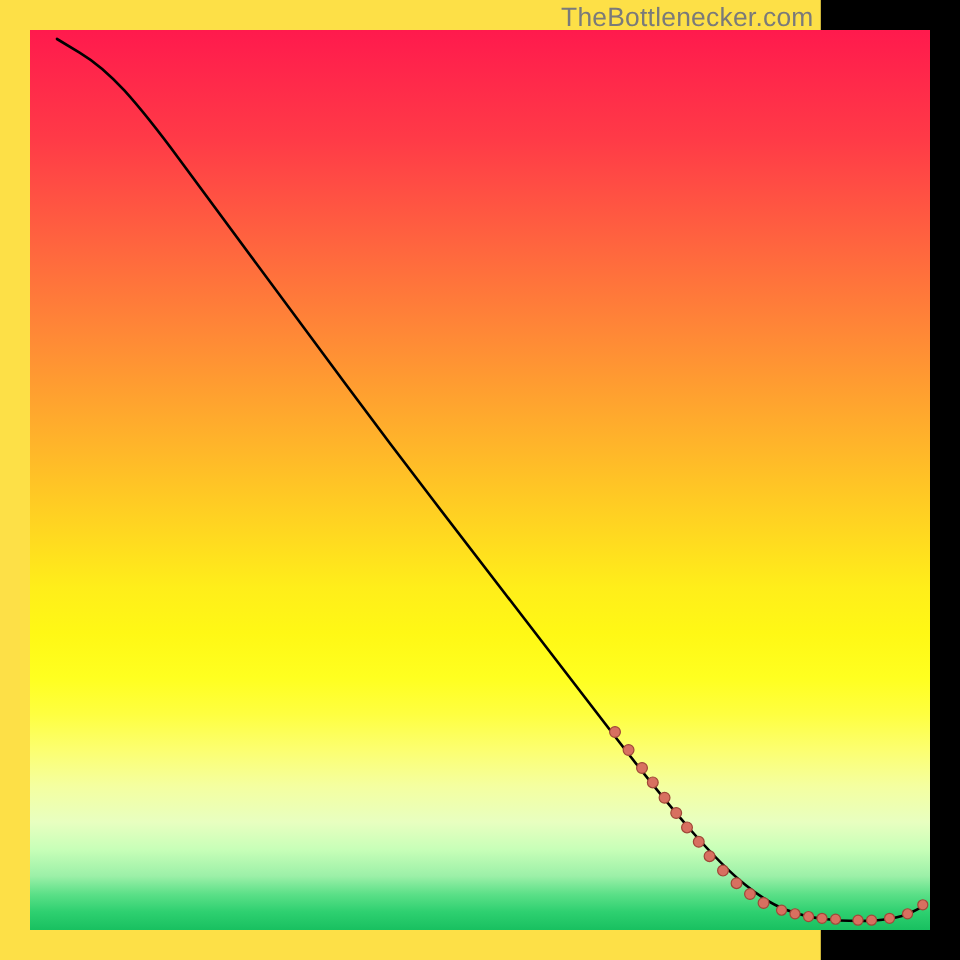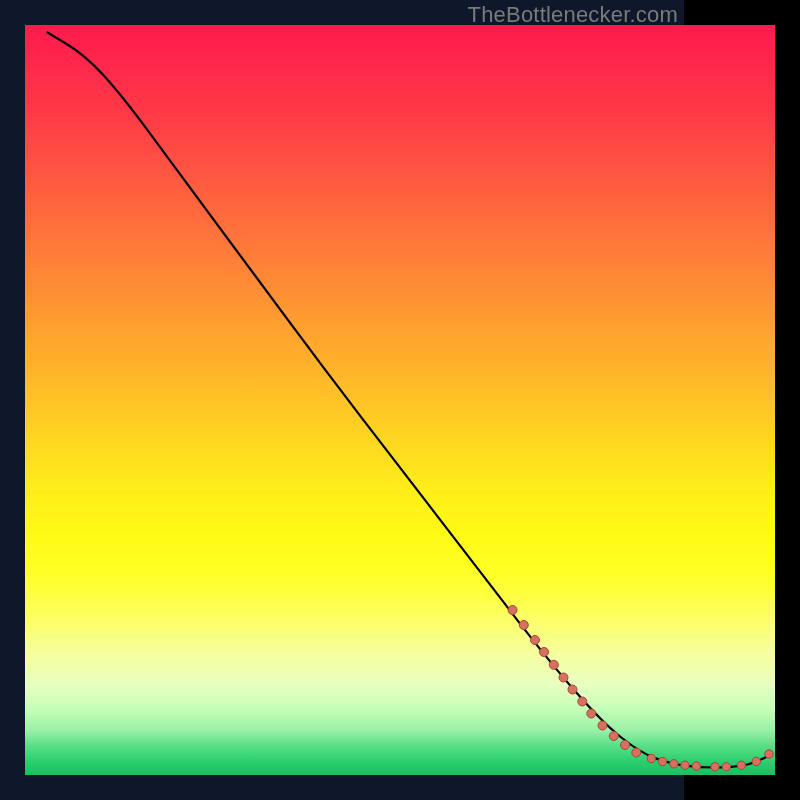--- a/index.html
+++ b/index.html
@@ -8,21 +8,21 @@
     width: 800px;
     height: 800px;
     background: #000;
     overflow: hidden;
     font-family: Arial, Helvetica, sans-serif;
   }
   .frame {
     position: relative;
     width: 684px;
     height: 800px;
-    background: #0f172a;
+    background: #fde047;
   }
   .plot {
     position: absolute;
     left: 25px;
     top: 25px;
     width: 750px;
     height: 750px;
     background: linear-gradient(to bottom,
       #ff1a4d 0%,
       #ff2a4a 6%,

